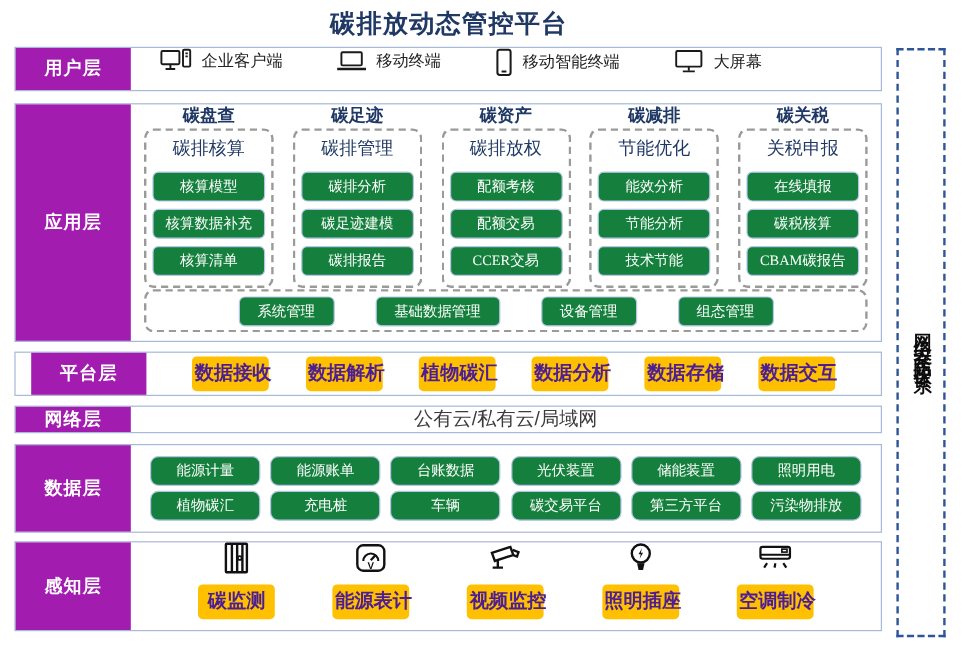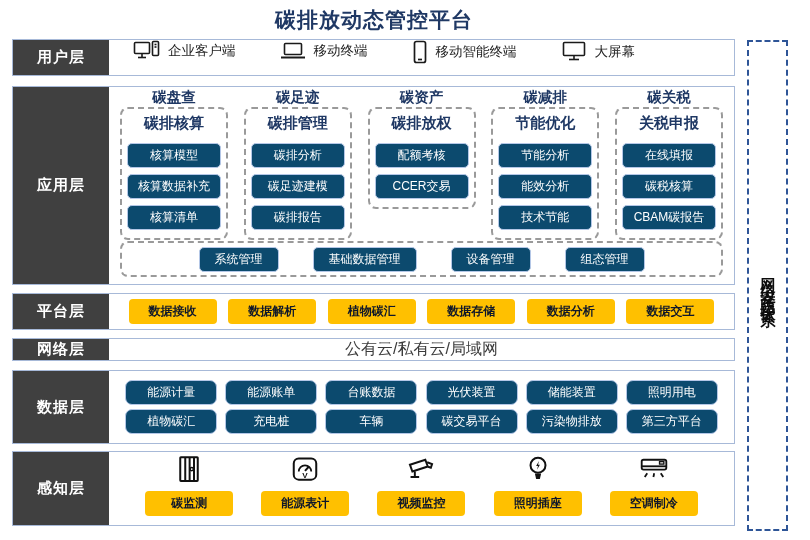--- a/index.html
+++ b/index.html
@@ -6,58 +6,58 @@
   html,body { width:810px; height:540px; background:#fff; overflow:hidden;
     font-family:"Liberation Sans","DejaVu Sans",sans-serif; }
   .page { position:relative; width:810px; height:540px; background:#fff; }
 
   .title { position:absolute; top:6px; left:0; width:748px; text-align:center;
     font-size:21px; font-weight:bold; color:#1F3864; letter-spacing:1px; }
 
   .stack { position:absolute; left:12px; top:39px; width:723px; }
 
   .band { display:flex; border:1px solid #A7B9D8; background:#fff; width:100%; }
-  .band-label { flex:0 0 96px; background:#404040; color:#fff; font-weight:bold;
+  .band-label { flex:0 0 96px; background:#a21caf; color:#fff; font-weight:bold;
     font-size:15px; display:flex; align-items:center; justify-content:center;
     letter-spacing:1px; }
   .band-content { flex:1; position:relative; }
 
   .band-user { height:37px; margin-bottom:10px; }
   .band-app { height:199px; margin-bottom:8px; }
-  .band-platform { height:37px; margin-bottom:8px; }
+  .band-platform { height:37px; margin-bottom:8px;padding-left:13px; }
   .band-network { height:23px; margin-bottom:9px; }
   .band-data { height:74px; margin-bottom:7px; }
   .band-perception { height:75px; }
 
   
   .user-items { height:100%; display:flex; align-items:flex-start; padding-left:24px; gap:44px; }
   .user-item { display:flex; align-items:center; gap:8px; }
   .user-item .lbl { font-size:13.5px; color:#222; }
   .user-item svg { display:block; }
 
   
   .app-wrap { height:100%; display:flex; flex-direction:column; padding:2px 11px 7px; }
   .app-cols { display:flex; justify-content:space-between; }
   .app-col { width:108px; display:flex; flex-direction:column; align-items:center; }
   .col-header { font-size:14.5px; font-weight:bold; color:#1F3864; line-height:17px; margin-bottom:1px; }
   .col-box { width:100%; border:2px dashed #9a9a9a; border-radius:8px;
     padding:4px 5px 8px; display:flex; flex-direction:column; align-items:center; }
-  .col-sub { font-size:15px; font-weight:bold; color:#1F3864; margin:1px 0 4px; }
-  .chip-navy { background:#0c4a6e; border:1px solid #B4C7E7; border-radius:5px;
+  .col-sub { font-size:15px; font-weight:normal; color:#1F3864; margin:1px 0 4px; }
+  .chip-navy { background:#15803d; border:1px solid #B4C7E7; border-radius:5px;
     color:#fff; font-size:12px; text-align:center; padding:3px 2px; width:94px;
-    margin-top:6px; white-space:nowrap; }
+    margin-top:6px; white-space:nowrap;font-family:Liberation Serif, serif; }
   .col-box .chip-navy:first-of-type { margin-top:2px; }
   .sys-row { margin-top:1px; border:2px dashed #9a9a9a; border-radius:8px;
     height:38px; display:flex; align-items:center; justify-content:center; gap:34px; }
   .sys-row .chip-navy { width:auto; padding:3px 15px; margin-top:0; }
 
   
   .chip-row { height:100%; display:flex; align-items:center; justify-content:space-evenly; padding:0 8px; }
-  .chip-yellow { background:#FFC000; border-radius:4px; color:#0f172a; font-size:12px;
-    font-weight:bold; text-align:center; padding:4px 2px; width:88px; white-space:nowrap; }
+  .chip-yellow { background:#FFC000; border-radius:4px; color:#4c1d95; font-size:16px;
+    font-weight:bold; text-align:center; padding:4px 2px; width:64px; white-space:nowrap; }
 
   
   .network-text { height:100%; display:flex; align-items:center; justify-content:center;
     font-size:16px; color:#3b3b3b; }
 
   
   .data-rows { height:100%; display:flex; flex-direction:column; justify-content:space-evenly; padding:4px 8px; }
   .data-row { display:flex; justify-content:space-evenly; }
   .data-row .chip-navy { margin-top:0; border-radius:7px; width:92px; }
 
@@ -154,30 +154,31 @@
                 <div class="chip-navy">碳足迹建模</div>
                 <div class="chip-navy">碳排报告</div>
               </div>
             </div>
 
             <div class="app-col">
               <div class="col-header">碳资产</div>
               <div class="col-box">
                 <div class="col-sub">碳排放权</div>
                 <div class="chip-navy">配额考核</div>
+                <div class="chip-navy">配额交易</div>
                 <div class="chip-navy">CCER交易</div>
               </div>
             </div>
 
             <div class="app-col">
               <div class="col-header">碳减排</div>
               <div class="col-box">
                 <div class="col-sub">节能优化</div>
+                <div class="chip-navy">能效分析</div>
                 <div class="chip-navy">节能分析</div>
-                <div class="chip-navy">能效分析</div>
                 <div class="chip-navy">技术节能</div>
               </div>
             </div>
 
             <div class="app-col">
               <div class="col-header">碳关税</div>
               <div class="col-box">
                 <div class="col-sub">关税申报</div>
                 <div class="chip-navy">在线填报</div>
                 <div class="chip-navy">碳税核算</div>
@@ -196,22 +197,22 @@
       </div>
     </div>
 
     <div class="band band-platform">
       <div class="band-label">平台层</div>
       <div class="band-content">
         <div class="chip-row">
           <div class="chip-yellow">数据接收</div>
           <div class="chip-yellow">数据解析</div>
           <div class="chip-yellow">植物碳汇</div>
+          <div class="chip-yellow">数据分析</div>
           <div class="chip-yellow">数据存储</div>
-          <div class="chip-yellow">数据分析</div>
           <div class="chip-yellow">数据交互</div>
         </div>
       </div>
     </div>
 
     <div class="band band-network">
       <div class="band-label">网络层</div>
       <div class="band-content">
         <div class="network-text">公有云/私有云/局域网</div>
       </div>
@@ -227,22 +228,22 @@
             <div class="chip-navy">台账数据</div>
             <div class="chip-navy">光伏装置</div>
             <div class="chip-navy">储能装置</div>
             <div class="chip-navy">照明用电</div>
           </div>
           <div class="data-row">
             <div class="chip-navy">植物碳汇</div>
             <div class="chip-navy">充电桩</div>
             <div class="chip-navy">车辆</div>
             <div class="chip-navy">碳交易平台</div>
+            <div class="chip-navy">第三方平台</div>
             <div class="chip-navy">污染物排放</div>
-            <div class="chip-navy">第三方平台</div>
           </div>
         </div>
       </div>
     </div>
 
     <div class="band band-perception">
       <div class="band-label">感知层</div>
       <div class="band-content">
         <div class="perc-row">
 

